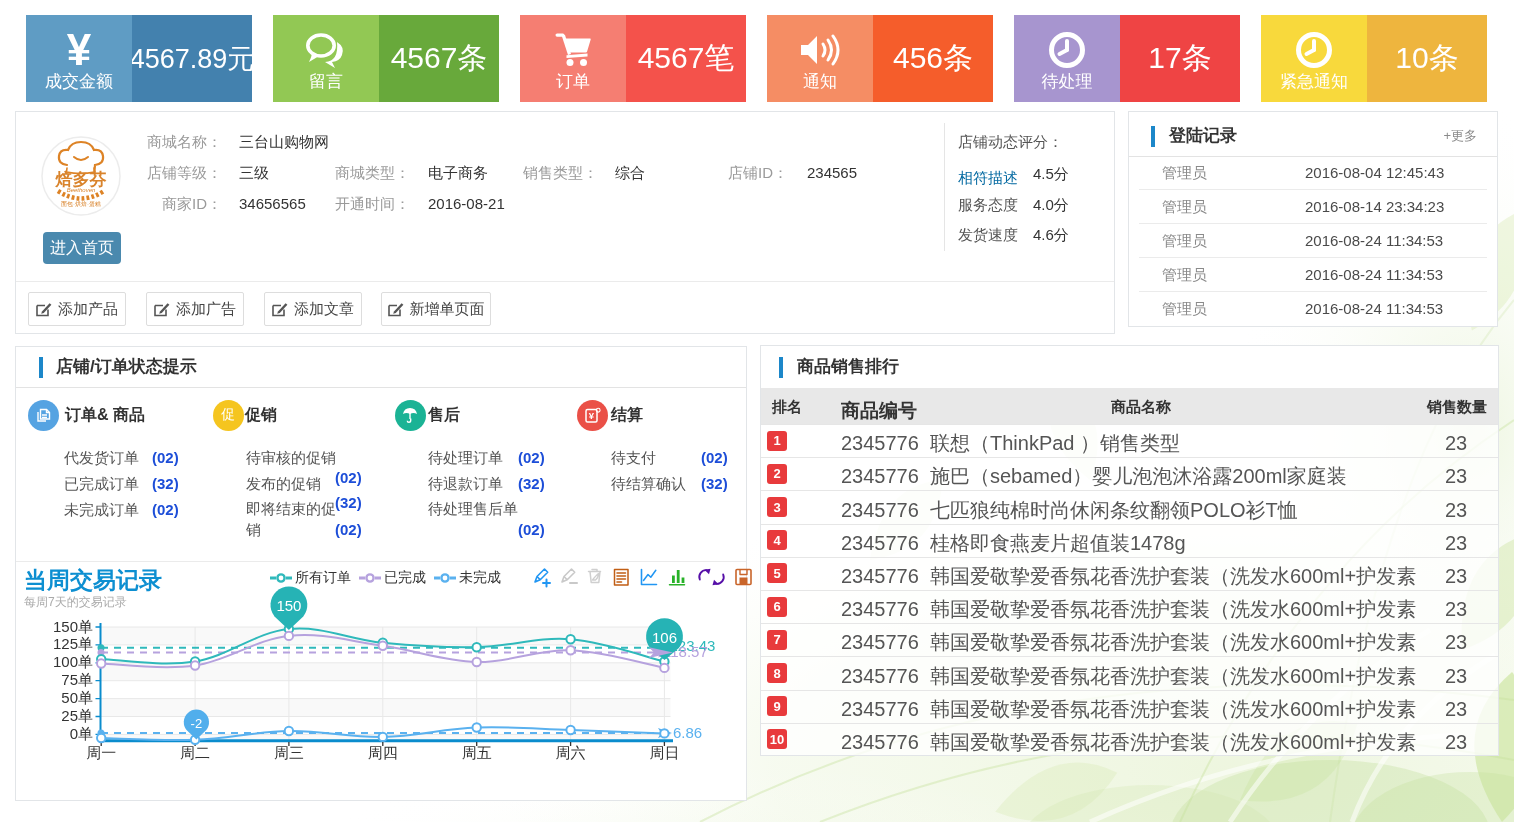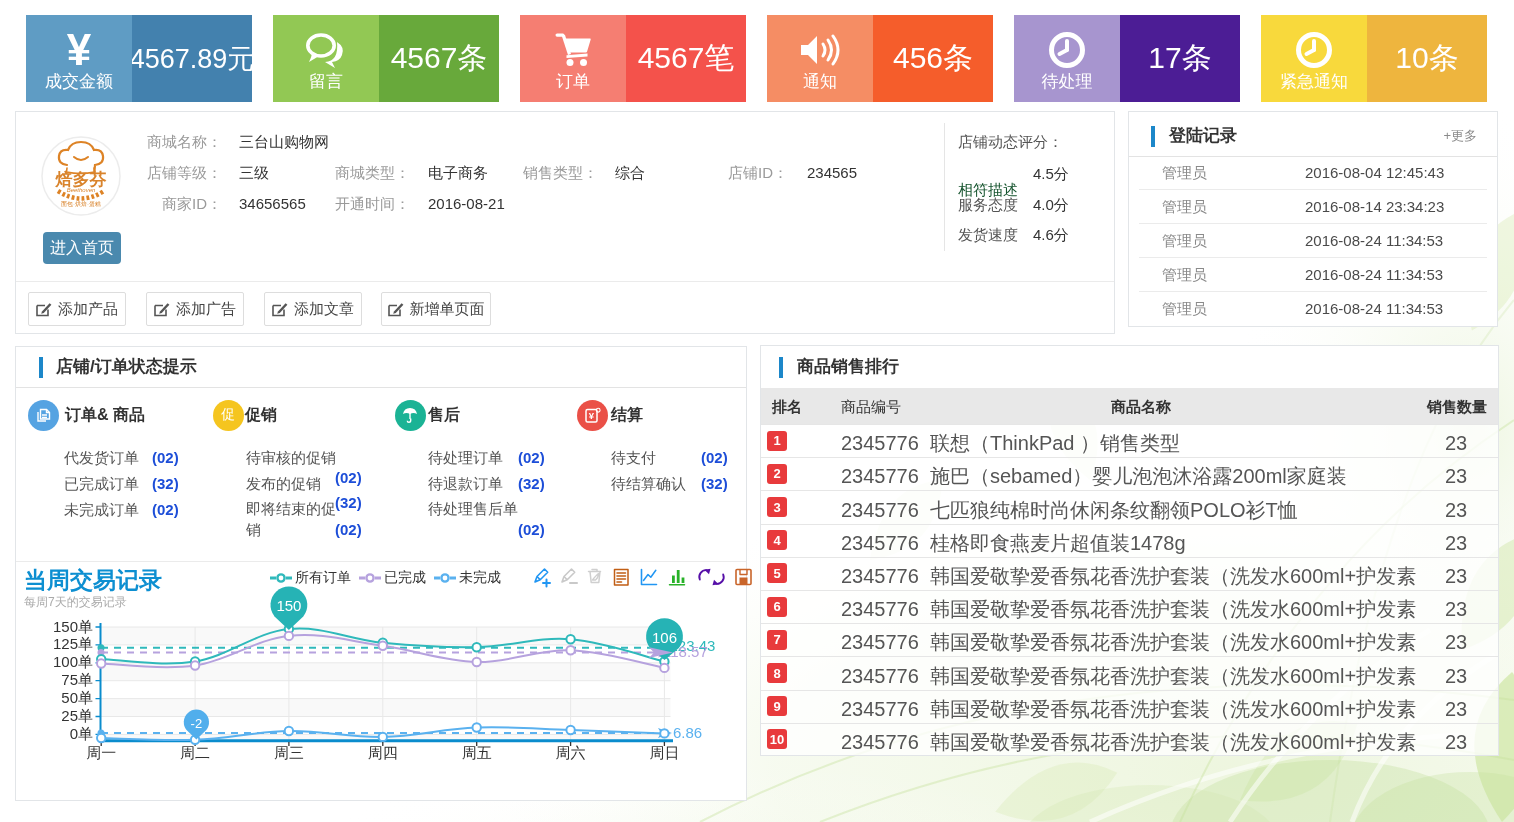--- a/index.html
+++ b/index.html
@@ -138,21 +138,21 @@
 <svg width="38" height="38" viewBox="0 0 38 38">
           <circle cx="19" cy="19" r="15.5" fill="none" stroke="#fff" stroke-width="5"></circle>
           <g stroke="#fff" stroke-width="4" stroke-linecap="round">
             <line x1="19" y1="19" x2="19" y2="10"></line>
             <line x1="19" y1="19" x2="11.5" y2="23"></line>
           </g>
         </svg>
 </div>
       <div class="lb">待处理</div>
     </div>
-<div class="r" style="background:#4c1d95">17条</div>
+<div class="r" style="background:#ef4444">17条</div>
 </div>
 <div class="card" style="left:1261px">
 <div class="l" style="background:#f8d93c">
       <div class="ic">
 <svg width="38" height="38" viewBox="0 0 38 38">
           <circle cx="19" cy="19" r="15.5" fill="none" stroke="#fff" stroke-width="5"></circle>
           <g stroke="#fff" stroke-width="4" stroke-linecap="round">
             <line x1="19" y1="19" x2="19" y2="10"></line>
             <line x1="19" y1="19" x2="11.5" y2="23"></line>
           </g>
@@ -185,21 +185,21 @@
 <div class="lab" style="left:456px;top:52px;width:126px;text-align:right">销售类型：</div>
 <div class="val" style="left:599px;top:52px">综合</div>
 <div class="lab" style="left:646px;top:52px;width:126px;text-align:right">店铺ID：</div>
 <div class="val" style="left:791px;top:52px">234565</div>
 <div class="lab" style="left:80px;top:83px;width:126px;text-align:right">商家ID：</div>
 <div class="val" style="left:223px;top:83px">34656565</div>
 <div class="lab" style="left:268px;top:83px;width:126px;text-align:right">开通时间：</div>
 <div class="val" style="left:412px;top:83px">2016-08-21</div>
 <div class="vline" style="left:928px;top:11px;height:128px"></div>
 <div class="item" style="left:942px;top:21px;color:#555">店铺动态评分：</div>
-<div class="item" style="left:942px;top:69px;color:#14532d">相符描述</div>
+<div class="item" style="left:942px;top:57px;color:#0369a1">相符描述</div>
     <div class="val" style="left:1017px;top:53px">4.5分</div>
 <div class="item" style="left:942px;top:84px;color:#555">服务态度</div>
     <div class="val" style="left:1017px;top:84px">4.0分</div>
 <div class="item" style="left:942px;top:114px;color:#555">发货速度</div>
     <div class="val" style="left:1017px;top:114px">4.6分</div>
 <div class="hline" style="left:0;top:169px;width:1098px"></div>
 <div class="abtn" style="left:12px;top:180px;width:98px"><svg width="16" height="15" viewBox="0 0 16 15" style="margin-right:6px">
         <path d="M1,3.5 h8 M1,3.5 v10 h11 v-6" stroke="#555" stroke-width="1.6" fill="none"></path>
         <path d="M6,9.5 L13.6,1.2 l1.8,1.6 L7.8,11 l-2.6,0.8z" fill="#555"></path>
       </svg>添加产品</div>
@@ -463,21 +463,21 @@
         </g>
 </g>
 </svg>
 </div>
 <div class="abs" style="left:760px;top:345px;width:739px;height:411px;background:rgba(255,255,255,0.78);border:1px solid #e2e5e8">
 <div class="abs" style="left:0;top:0;width:737px;height:42px;background:#fff"></div>
 <div class="bluebar" style="left:18px;top:11px"></div>
 <div class="ptitle" style="left:36px;top:11px">商品销售排行</div>
 <div class="abs" style="left:0;top:42px;width:737px;height:36px;background:rgba(231,231,231,0.95)"></div>
 <div class="abs" style="left:11px;top:52px;font-size:15px;font-weight:bold">排名</div>
-<div class="abs" style="left:80px;top:52px;font-size:15px;font-weight:normal">商品编号</div>
+<div class="abs" style="left:80px;top:52px;font-size:19px;font-weight:bold">商品编号</div>
 <div class="abs" style="left:350px;top:52px;font-size:15px;font-weight:bold">商品名称</div>
 <div class="abs" style="left:666px;top:52px;font-size:15px;font-weight:bold">销售数量</div>
 <div class="hline" style="left:0;top:78.0px;width:737px;background:#e6e6e6"></div>
 <div class="badge" style="left:6px;top:84.6px">1</div>
 <div class="tcell" style="left:80px;top:86.1px">2345776</div>
 <div class="tcell" style="left:169px;top:86.1px">联想（ThinkPad ）销售类型</div>
 <div class="tcell" style="left:680px;top:86.1px;width:30px;text-align:center">23</div>
 <div class="hline" style="left:0;top:111.2px;width:737px;background:#e6e6e6"></div>
 <div class="badge" style="left:6px;top:117.8px">2</div>
 <div class="tcell" style="left:80px;top:119.3px">2345776</div>

